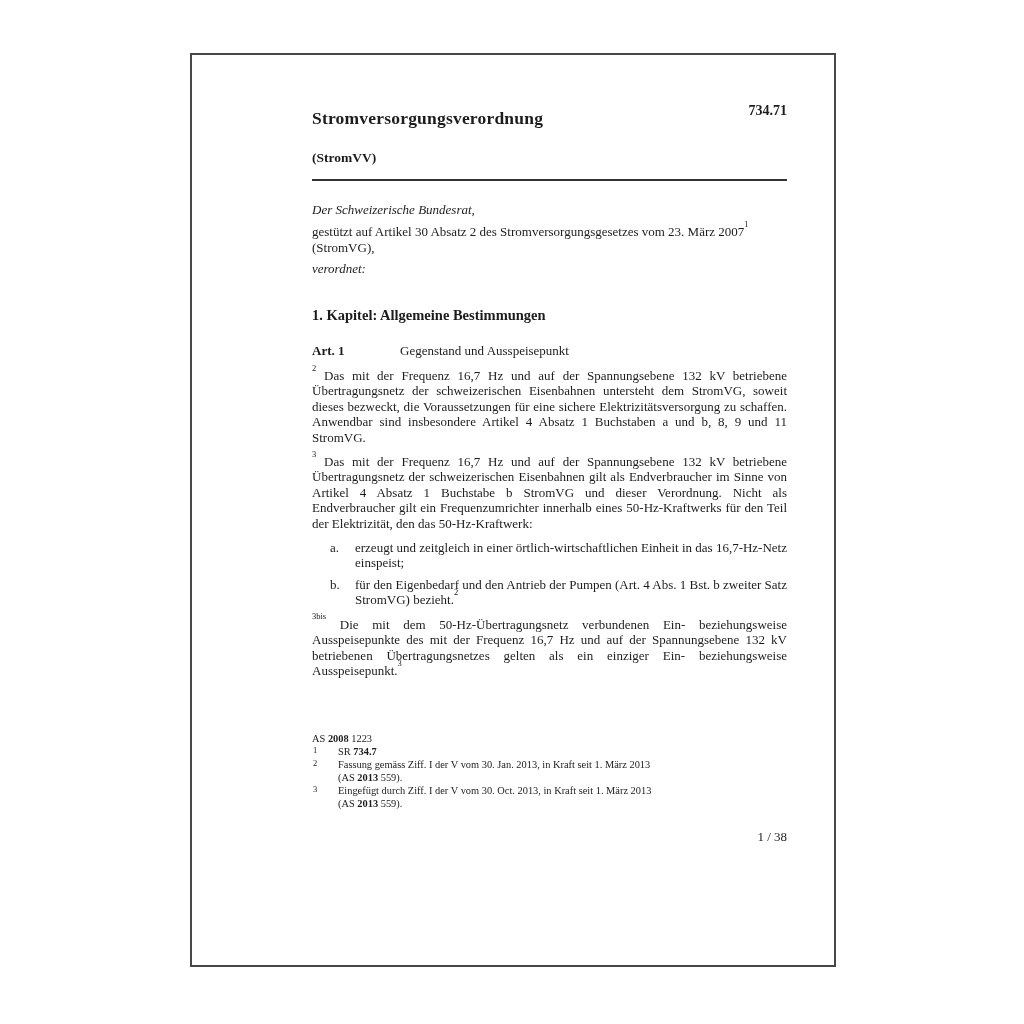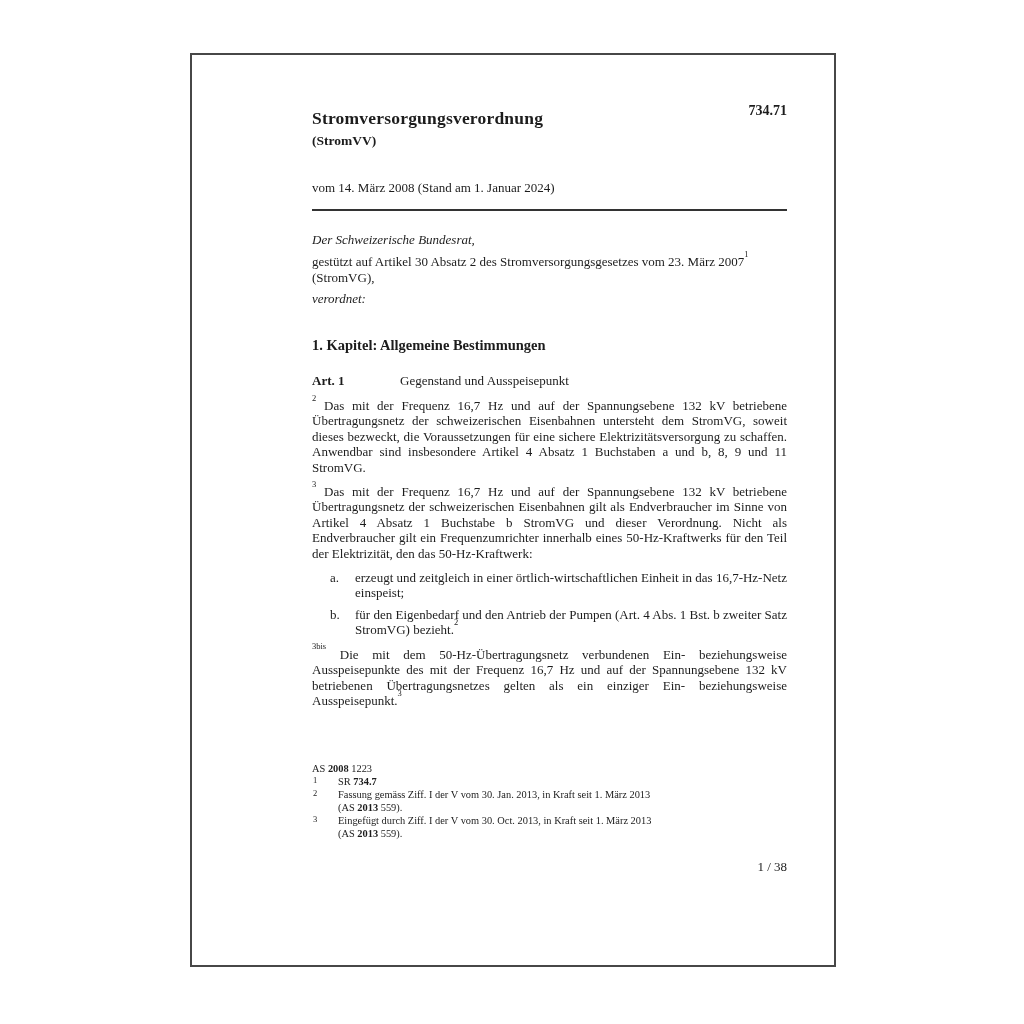--- a/index.html
+++ b/index.html
@@ -16,21 +16,21 @@
     width:646px; height:914px;
     background:#ffffff;
     border:2px solid #474747;
     padding:53px 47px 0 120px;
     overflow:hidden;
   }
   
   .title-row { display:flex; justify-content:space-between; align-items:baseline; }
   .doc-title { font-size:17.5px; font-weight:bold; line-height:21px; letter-spacing:.2px; }
   .sr-number { font-size:14px; font-weight:bold; position:relative; top:-9px; }
-  .doc-subtitle { font-size:13.5px; font-weight:bold; margin-top:4px; }
+  .doc-subtitle { font-size:13.5px; font-weight:bold; margin-top:21px; }
   .date-line { font-size:13px; margin-top:31px; }
   .header-rule { border:none; border-top:2px solid #333333; margin:13px 0 0 0; }
   
   .preamble { margin-top:21px; font-size:13px; line-height:16px; }
   .preamble-author, .preamble-decree { font-style:italic; }
   .preamble-basis { margin-top:6px; }
   .preamble-decree { margin-top:5px; }
   
   .chapter-heading { font-size:14.5px; font-weight:bold; margin-top:29px; line-height:18px; }
   .article-head { margin-top:19px; font-size:13px; line-height:16px; }
@@ -63,21 +63,20 @@
 </head>
 <body>
 
 <div class="page">
 
   <div class="title-row">
     <h1 class="doc-title">Stromversorgungsverordnung</h1>
     <div class="sr-number">734.71</div>
   </div>
   <div class="doc-subtitle">(StromVV)</div>
-  <div class="date-line">vom 14. März 2008 (Stand am 1. Januar 2024)</div>
   <hr class="header-rule">
 
   <div class="preamble">
     <p class="preamble-author">Der Schweizerische Bundesrat,</p>
     <p class="preamble-basis"><span>gestützt auf Artikel 30 Absatz 2 des Stromversorgungsgesetzes vom 23. März 2007</span><sup class="fn-ref">1</sup><span> (StromVG),</span></p>
     <p class="preamble-decree">verordnet:</p>
   </div>
 
   <h2 class="chapter-heading">1. Kapitel: Allgemeine Bestimmungen</h2>
 

